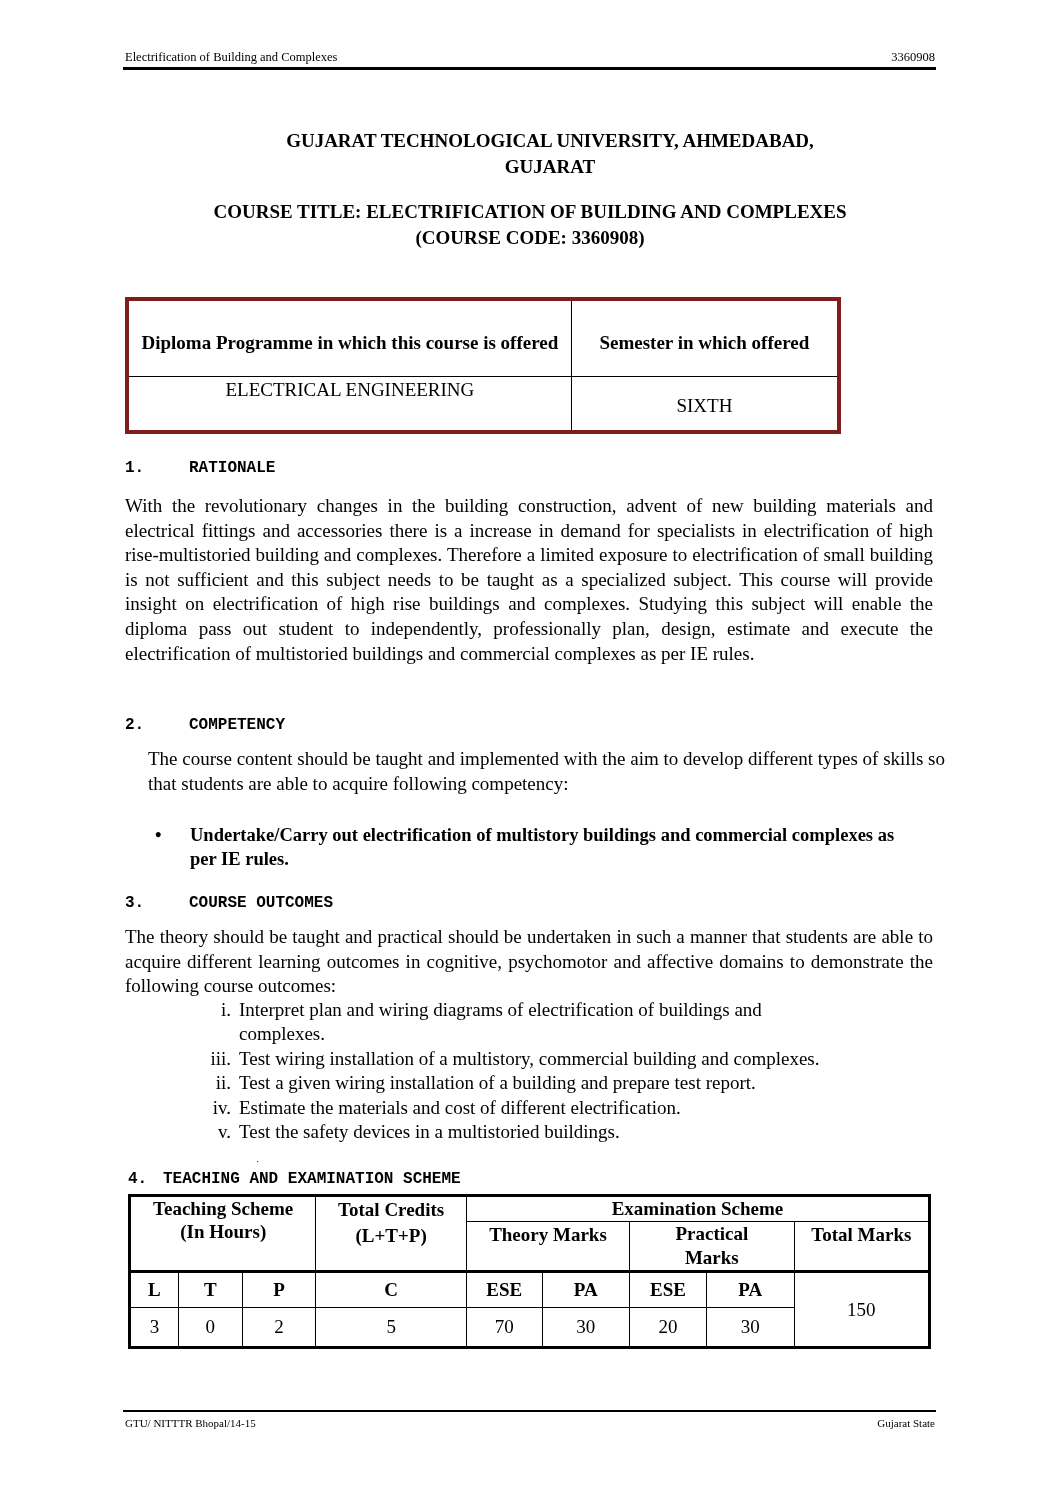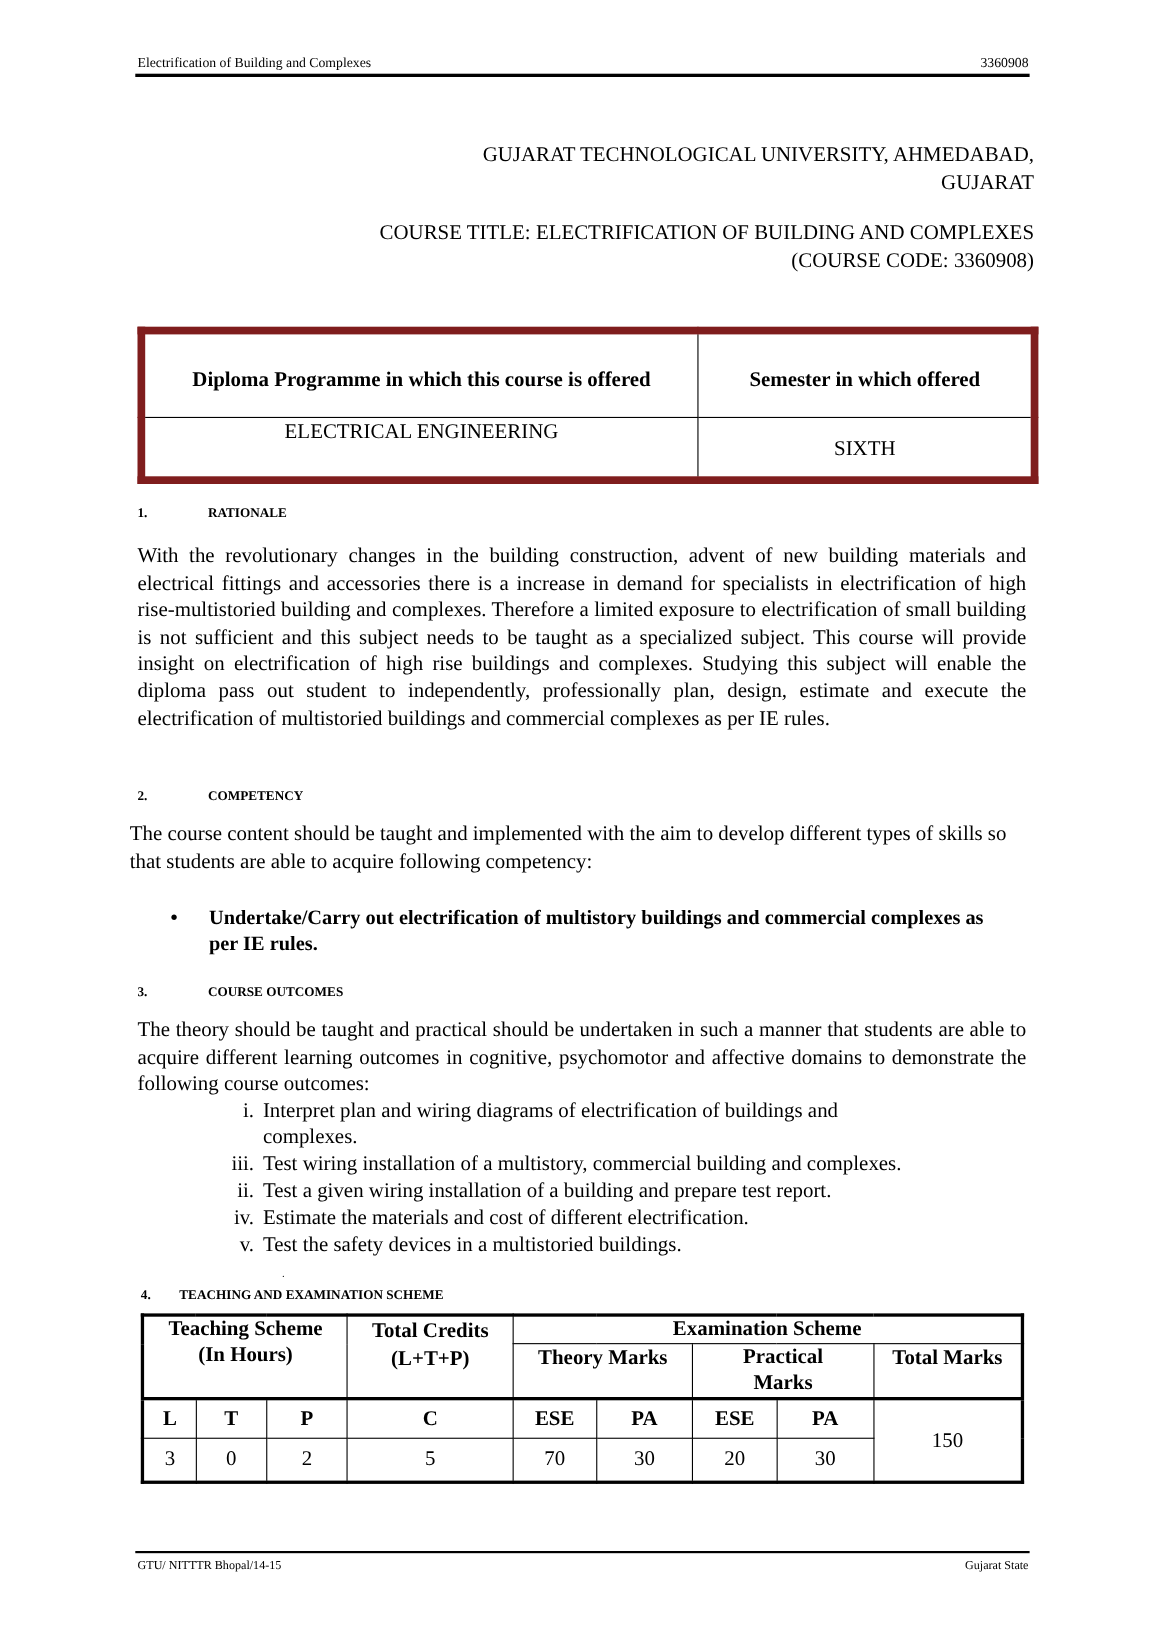--- a/index.html
+++ b/index.html
@@ -1,28 +1,28 @@
 <!DOCTYPE html>
 <html><head>
 <meta charset="utf-8">
 <style>
   html, body { margin: 0; padding: 0; background: #ffffff; }
   body { width: 1058px; height: 1497px; position: relative; font-family: "Liberation Serif", "DejaVu Serif", serif; color: #000; }
   .abs { position: absolute; }
   .hdr { left: 125px; top: 50px; width: 810px; height: 18px; font-size: 12.5px; display: flex; justify-content: space-between; }
   .hdr-rule { left: 123px; top: 67px; width: 813px; height: 3px; background: #000; }
-  .title { left: 120px; width: 820px; text-align: right; font-weight: normal; font-size: 19px; line-height: 26px; }
+  .title { left: 120px; width: 820px; text-align: center; font-weight: bold; font-size: 19px; line-height: 26px; }
   .t1 { top: 128px; padding-left: 40px; box-sizing: border-box; }
   .t2 { top: 199px; }
   table { border-collapse: collapse; }
-  .prog { left: 125px; top: 297px; width: 819px; border: 7px solid #7f1d1d; }
+  .prog { left: 125px; top: 297px; width: 716px; border: 4px solid #7f1d1d; }
   .prog td { border: 1.5px solid #000; text-align: center; font-size: 19px; }
   .prog .h td { height: 64px; font-weight: bold; vertical-align: middle; padding-top: 10px; }
   .prog .v td { height: 46px; }
-  .sec-h { font-weight: bold; font-size: 12px; }
+  .sec-h { font-weight: bold; font-size: 16px; font-family: Liberation Mono, monospace; }
   .sec-h .num { display: inline-block; width: 64px; }
   .para { font-size: 19px; line-height: 24.6px; text-align: justify; }
   .bullet { font-weight: bold; font-size: 18.5px; line-height: 24px; }
   .co-list { font-size: 19px; line-height: 24.4px; }
   .co-list .item { display: flex; }
   .co-list .rn { width: 32px; text-align: right; padding-right: 8px; }
   .scheme { left: 128px; top: 1194px; width: 803px; border: 3px solid #000; }
   .scheme td { border: 1.5px solid #000; text-align: center; font-size: 19px; padding: 0; }
   .scheme .b { font-weight: bold; }
   .ftr-rule { left: 123px; top: 1410px; width: 813px; height: 2px; background: #000; }
@@ -64,21 +64,21 @@
   </table>
 
 <div class="abs sec-h" style="left:125px;top:459px;">
   <span class="num">1.</span><span>RATIONALE</span>
 </div>
 <div class="abs para" style="left:125px;top:494px;width:808px;">With the revolutionary changes in the building construction, advent of new building materials and electrical fittings and accessories there is a increase in  demand for specialists in electrification of  high rise-multistoried building and complexes. Therefore a limited exposure to electrification of small building is not sufficient and this subject needs to be taught as a specialized subject. This course will provide insight on electrification of high rise buildings and complexes. Studying this subject will enable the  diploma pass out student to independently, professionally plan, design, estimate and execute the electrification of multistoried buildings and commercial complexes as per IE rules.</div>
 
 <div class="abs sec-h" style="left:125px;top:716px;">
   <span class="num">2.</span><span>COMPETENCY</span>
 </div>
-<div class="abs para" style="left:118px;top:747px;width:800px;text-align:left;">The course content should be taught and implemented with the aim to develop different types of skills so that students are able to acquire following competency:</div>
+<div class="abs para" style="left:148px;top:747px;width:800px;text-align:left;">The course content should be taught and implemented with the aim to develop different types of skills so that students are able to acquire following competency:</div>
 <div class="abs bullet" style="left:155px;top:823px;width:740px;display:flex;">
   <span style="width:35px;">•</span>
   <span style="flex:1;">Undertake/Carry out  electrification of multistory  buildings and commercial complexes as per IE rules.</span>
 </div>
 
 <div class="abs sec-h" style="left:125px;top:894px;">
   <span class="num">3.</span><span>COURSE OUTCOMES</span>
 </div>
 <div class="abs para" style="left:125px;top:925px;width:808px;">The theory should be taught and practical should be undertaken in such a manner that students are able to acquire different learning outcomes in cognitive, psychomotor and affective domains to demonstrate the following course outcomes:</div>
 <div class="abs co-list" style="left:199px;top:998px;width:650px;">

